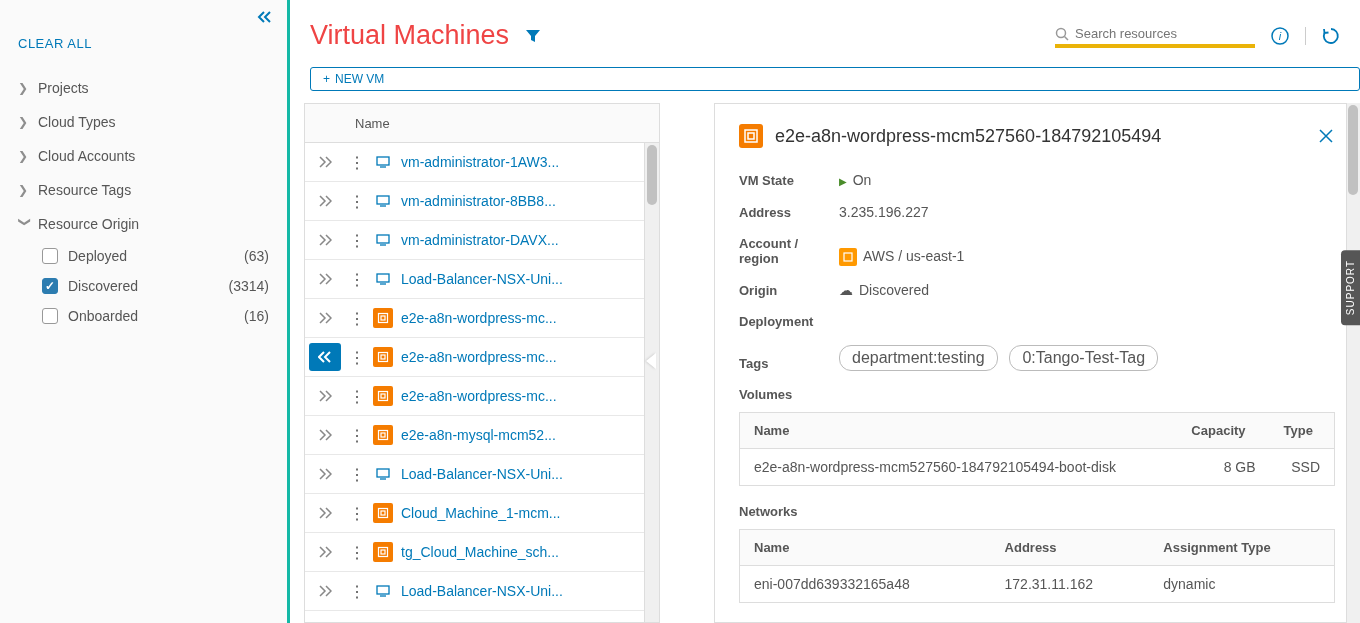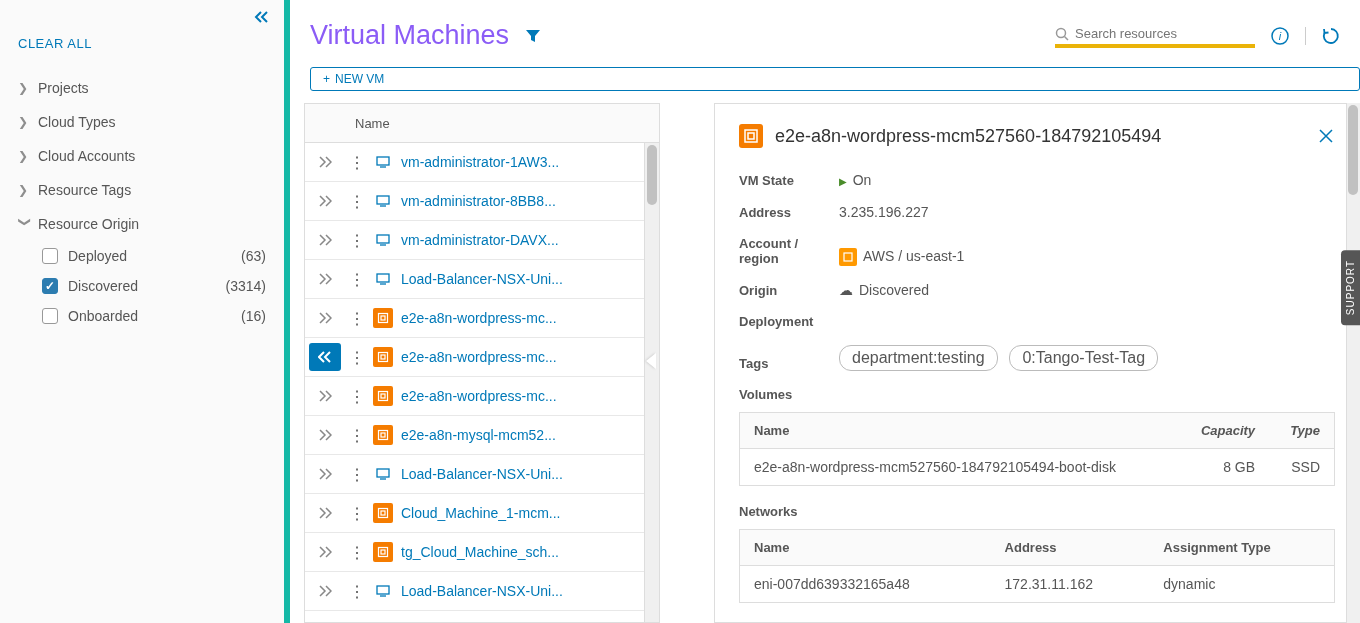--- a/index.html
+++ b/index.html
@@ -1,36 +1,36 @@
 <!DOCTYPE html>
 <html><head>
   <meta charset="utf-8">
   <style>
     * { margin: 0; padding: 0; box-sizing: border-box; font-family: "Segoe UI", Arial, sans-serif; }
     body { width: 1360px; height: 623px; overflow: hidden; background: #fff; color: #333; font-size: 13px; }
     .container { display: flex; width: 100%; height: 100%; }
 
     
-    .sidebar { width: 290px; flex-shrink: 0; border-right: 6px solid #14b8a6; background: #fafafa; overflow: hidden; }
+    .sidebar { width: 290px; flex-shrink: 0; border-right: 3px solid #14b8a6; background: #fafafa; overflow: hidden; }
     .collapse-btn { display: flex; justify-content: flex-end; padding: 10px 14px 4px 0; color: #0079b8; cursor: pointer; }
     .clear-all { padding: 8px 18px 20px; color: #0079b8; letter-spacing: 0.5px; font-size: 13px; font-weight: 500; cursor: pointer; }
     .filter-list { padding: 0 18px; }
     .filter-item { display: flex; align-items: center; padding: 9px 0; color: #565656; font-size: 14px; cursor: pointer; }
     .filter-item .arrow { width: 14px; color: #8e8e8e; font-size: 12px; margin-right: 6px; }
     .filter-item .label { flex: 1; }
     .filter-subitem { display: flex; padding: 7px 0 7px 24px; font-size: 14px; color: #565656; }
     .checkbox { width: 16px; height: 16px; border: 1px solid #999; border-radius: 3px; margin-right: 10px; background: #fff; display: flex; align-items: center; justify-content: center; }
     .checkbox.checked { background: #2c7cb0; border-color: #2c7cb0; }
     .checkbox.checked::after { content: "✓"; color: #fff; font-size: 12px; font-weight: bold; }
     .count { color: #565656; font-size: 14px; }
 
     
     .main { flex: 1; display: flex; flex-direction: column; overflow: hidden; }
     .header { padding: 20px 20px 12px 20px; display: flex; align-items: center; }
-    .title { font-size: 27px; font-weight: 300; color: #8b5cf6; margin-right: 16px; }
+    .title { font-size: 27px; font-weight: 300; color: #ef4444; margin-right: 16px; }
     .filter-icon { color: #0079b8; cursor: pointer; }
     .header-spacer { flex: 1; }
     .search-box { display: flex; align-items: center; width: 200px; border-bottom: 4px solid #eab308; color: #999; padding: 3px 0; }
     .search-box input { border: none; outline: none; flex: 1; font-size: 13px; color: #666; background: transparent; margin-left: 6px; }
     .info-icon, .refresh-icon { color: #0079b8; margin-left: 16px; cursor: pointer; }
     .divider-v { width: 1px; height: 18px; background: #ccc; margin-left: 16px; }
     .new-vm-btn { margin: 4px 0 12px 20px; padding: 4px 12px; border: 1px solid #0079b8; border-radius: 3px; color: #0079b8; font-size: 12px; font-weight: 500; background: #fff; cursor: pointer; display: inline-flex; align-items: center; }
     .new-vm-btn .plus { margin-right: 5px; }
 
     .content { flex: 1; display: flex; overflow: hidden; padding: 0 0 0 14px; gap: 34px; }
@@ -66,21 +66,21 @@
     .detail-label { width: 100px; font-weight: 600; font-size: 13px; color: #565656; }
     .detail-value { flex: 1; font-size: 14px; color: #565656; }
     .state-on { color: #4a8c2a; font-size: 10px; margin-right: 6px; }
     .aws-icon { display: inline-flex; width: 18px; height: 18px; background: #ff9900; color: #fff; border-radius: 2px; align-items: center; justify-content: center; font-size: 10px; margin-right: 6px; vertical-align: middle; }
     .cloud-icon { font-size: 14px; margin-right: 6px; }
     .tag-pill { display: inline-block; padding: 3px 12px; border: 1px solid #bbb; border-radius: 12px; font-size: 16px; color: #565656; margin-right: 8px; }
     .section-title { font-weight: 600; color: #565656; font-size: 13px; margin: 8px 0 10px; }
     .data-table { width: 100%; border: 1px solid #ddd; border-collapse: collapse; margin-bottom: 18px; }
     .data-table th { text-align: left; padding: 10px 14px; font-weight: 600; font-size: 13px; color: #565656; border-bottom: 1px solid #ddd; background: #fafafa; }
     .data-table td { padding: 10px 14px; font-size: 14px; color: #565656; }
-    .data-table th.right { text-align: right; font-style: italic; }
+    .data-table th.right { text-align: left; }
     .data-table td.right { text-align: right; }
 
     .support-tab { position: absolute; right: 0; top: 250px; writing-mode: vertical-rl; transform: rotate(180deg); background: #565656; color: #fff; padding: 10px 4px; font-size: 10px; letter-spacing: 1px; border-radius: 0 4px 4px 0; cursor: pointer; }
 
     svg { display: block; }
   </style>
 </head>
 <body>
 
 <div class="container">

